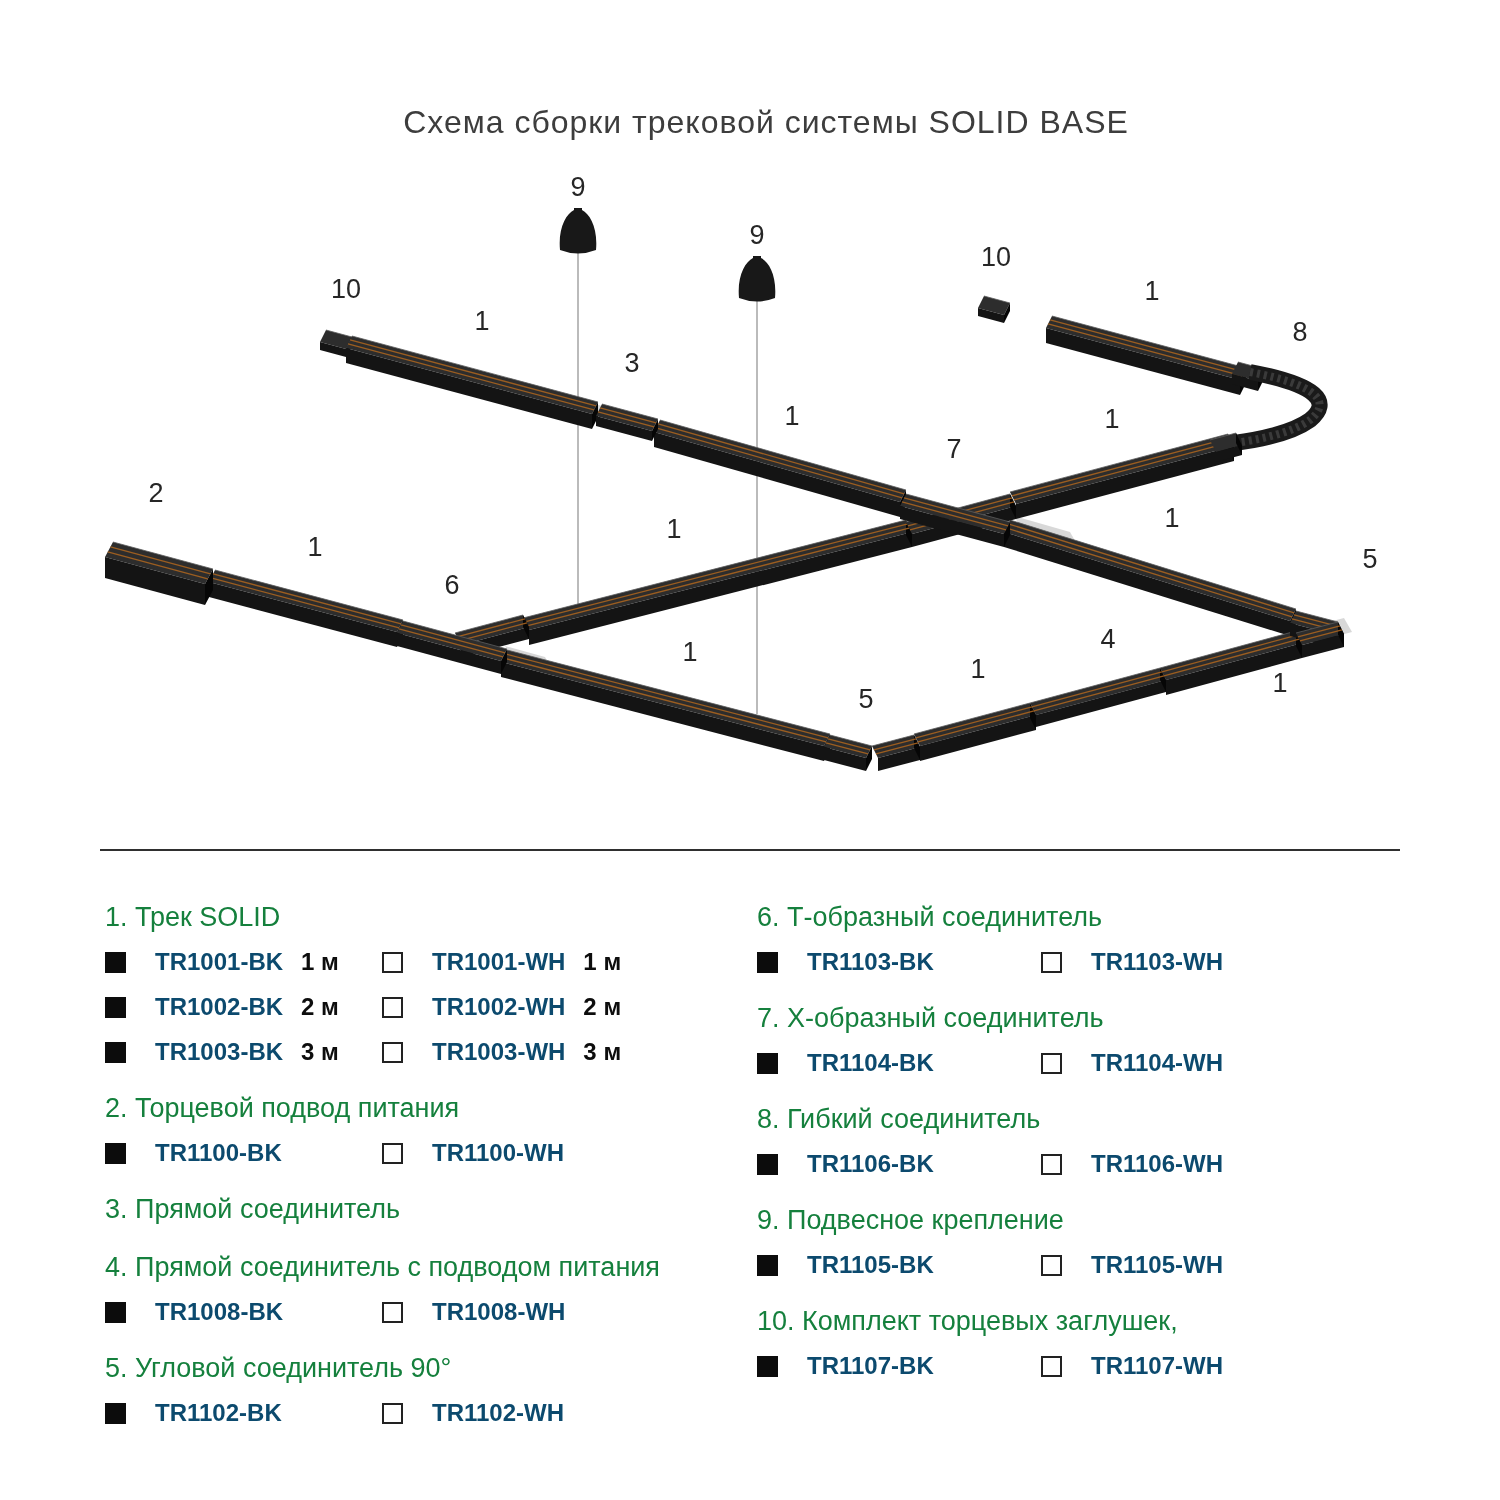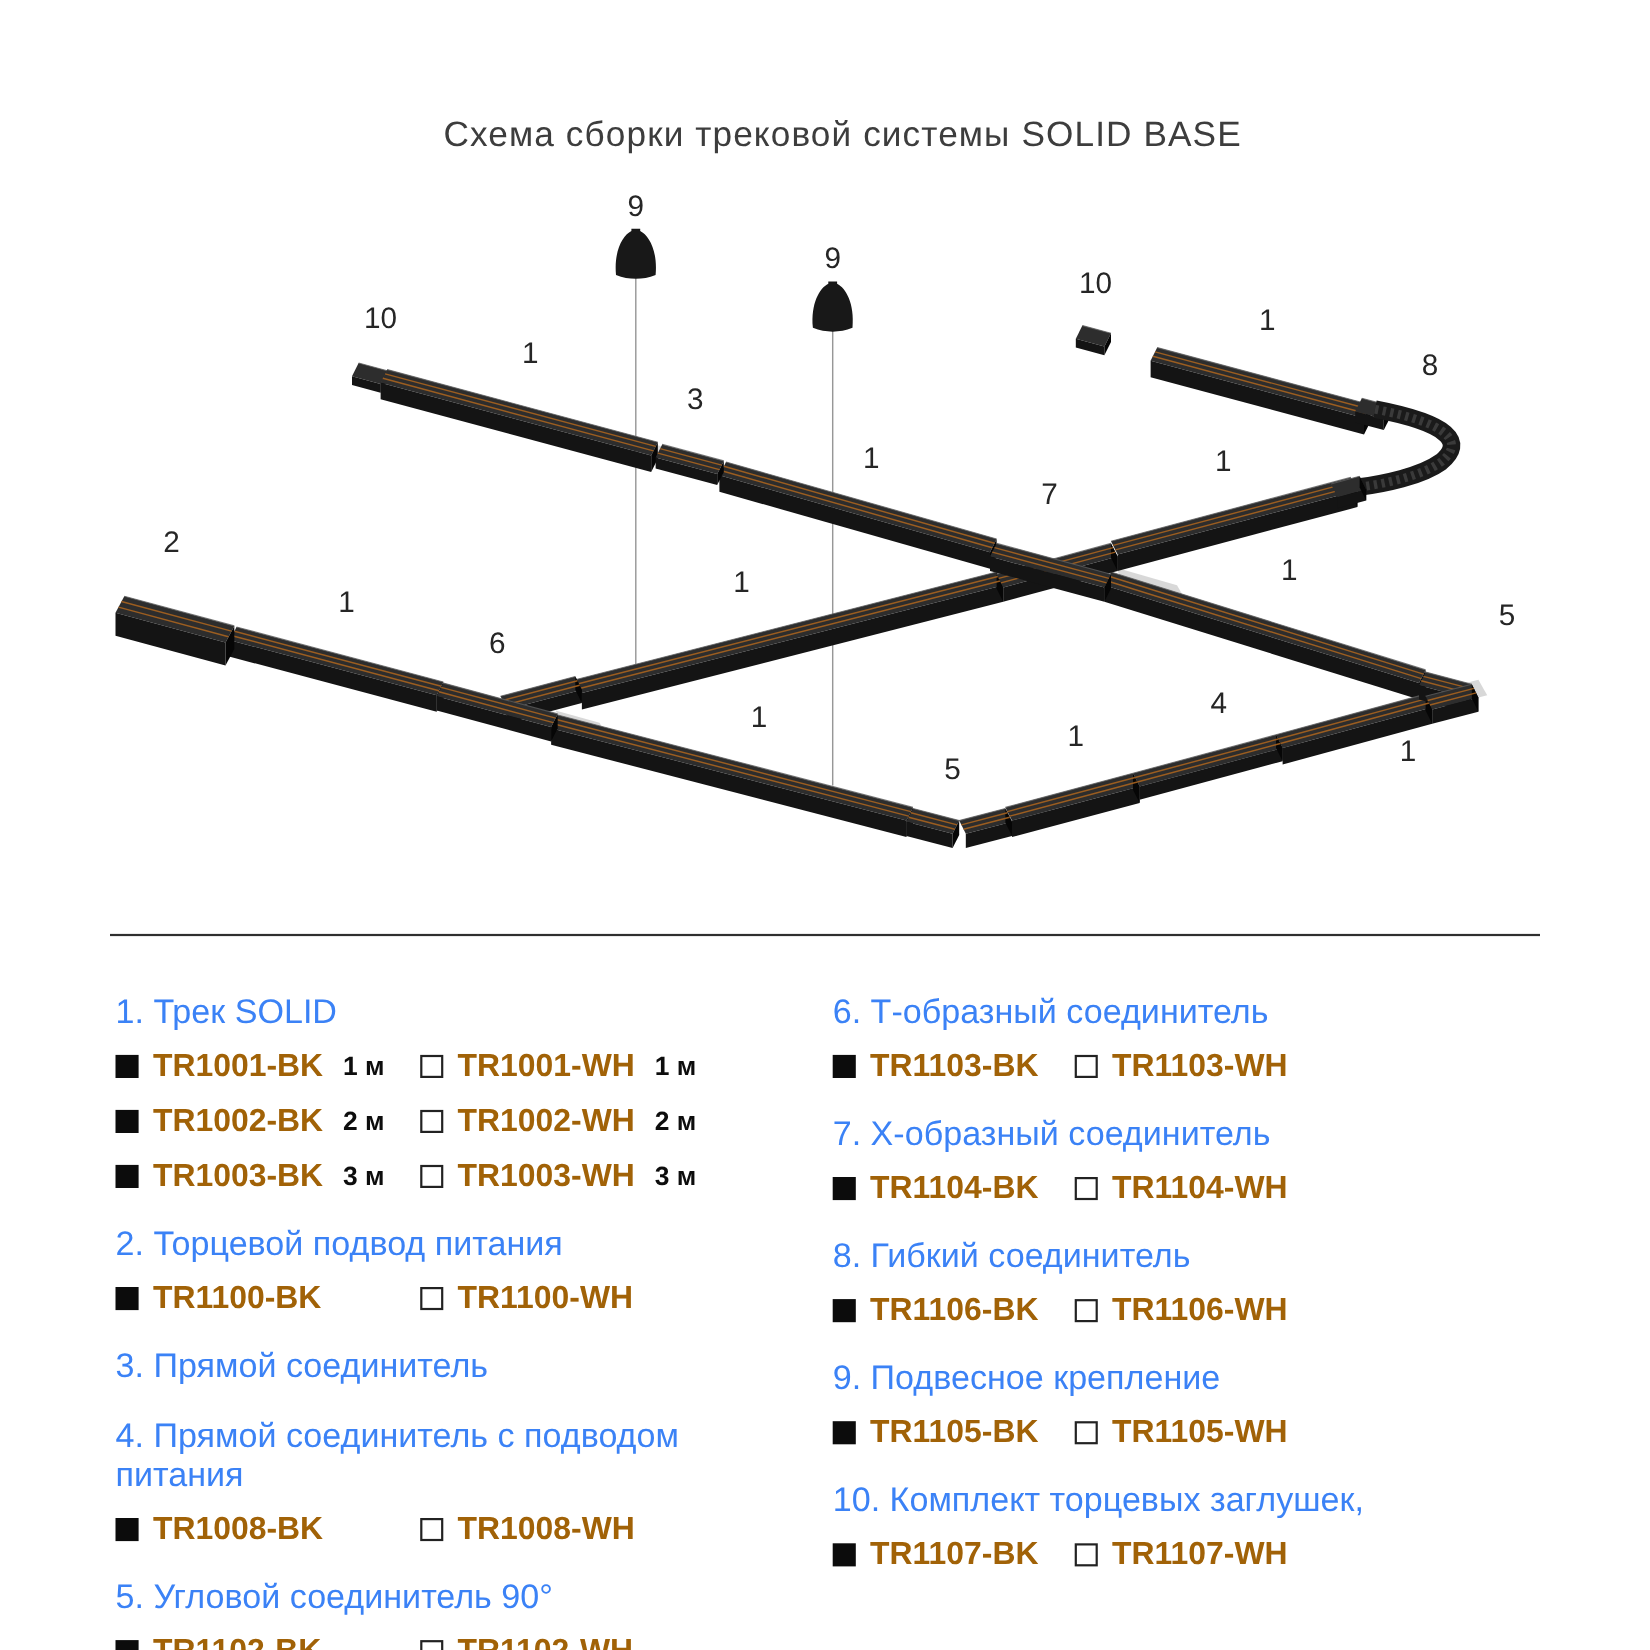--- a/index.html
+++ b/index.html
@@ -6,31 +6,31 @@
   body{font-family:"Liberation Sans",sans-serif;}
   .page{position:relative;width:1500px;height:1500px;background:#fff;overflow:hidden;}
   .title{position:absolute;top:88px;left:0;width:100%;text-align:center;
          font-size:32px;font-weight:400;color:#3d3d3d;letter-spacing:1px;margin:16px;}
   #diagram{position:absolute;top:0;left:0;}
   .divider{position:absolute;top:849px;left:100px;width:1300px;height:2px;background:#2f2f2f;}
   .legend{position:absolute;top:880px;left:0;width:1500px;color:#101010;}
   .legend-col{position:absolute;top:0;}
   #legend-left{left:105px;width:620px;}
   #legend-right{left:757px;width:660px;}
-  .item-title{margin:27px 0 15px;font-size:31px;color:#3b82f6;}
+  .item-title{margin:27px 0 15px;font-size:27px;color:#15803d;}
   .legend-item:first-child .item-title{margin-top:22px;}
   .item-title2{margin:-8px 0 15px;padding-left:50px;font-size:25px;color:#141414;}
   .variant-row{display:flex;align-items:center;margin-bottom:17px;}
   .variant{display:flex;align-items:center;}
   .variant.bk{width:277px;}
-  .legend-col.right .variant.bk{width:220px;}
+  .legend-col.right .variant.bk{width:284px;}
   .swatch{width:21px;height:21px;flex:0 0 auto;margin-right:13px;}
   .swatch.black{background:#0c0c0c;}
   .swatch.white{background:#fff;border:2px solid #222;box-sizing:border-box;}
-  .code{font-weight:700;font-size:29px;white-space:nowrap;color:#a16207;}
+  .code{font-weight:700;font-size:24px;white-space:nowrap;color:#0c4a6e;margin-left:16px;}
   .size{font-weight:700;font-size:24px;margin-left:18px;color:#0d0d0d;}
   .callout{font-size:27px;fill:#262626;}
 </style>
 </head>
 <body>
 
 <div class="page">
   <svg id="diagram" width="1500" height="850" viewBox="0 0 1500 850">
       <line x1="578" y1="250" x2="578" y2="610" stroke="#979797" stroke-width="1.3"></line>
       <line x1="757" y1="298" x2="757" y2="714" stroke="#979797" stroke-width="1.3"></line>

